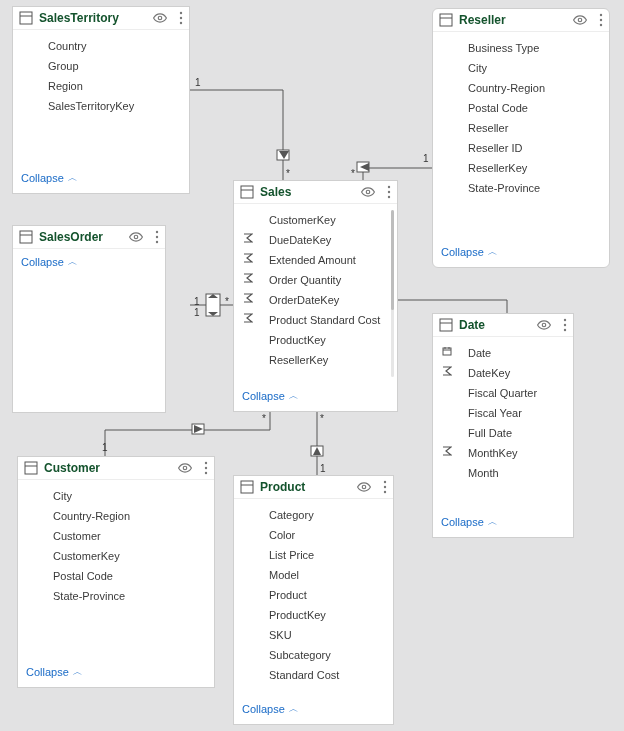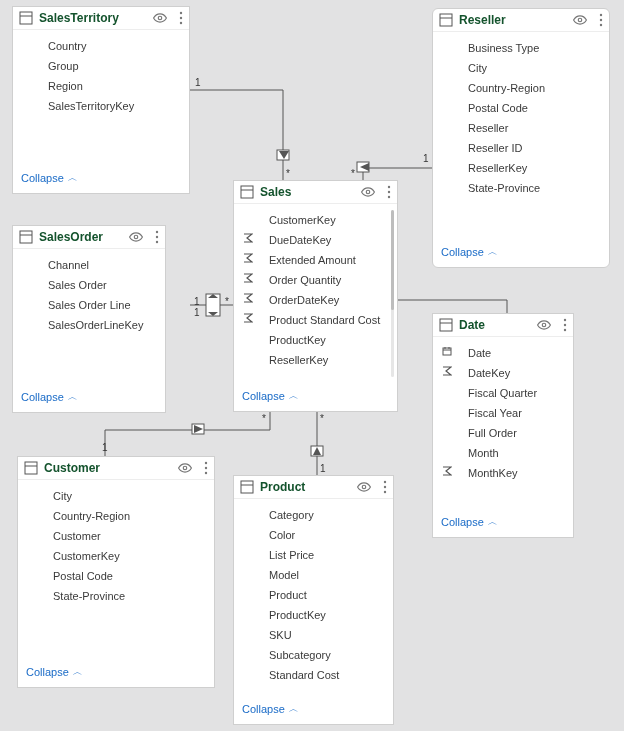--- a/index.html
+++ b/index.html
@@ -254,34 +254,20 @@
           </svg>
       </span>
       <span class="more-icon">
         <svg width="4" height="14" viewBox="0 0 4 14">
             <circle cx="2" cy="2" r="1.2" fill="#777"></circle>
             <circle cx="2" cy="7" r="1.2" fill="#777"></circle>
             <circle cx="2" cy="12" r="1.2" fill="#777"></circle>
           </svg>
       </span>
     </div>
-    <div class="card-body" id="fields-salesOrder">
-        <div class="field-row">
-          <span>Channel</span>
-        </div>
-        <div class="field-row">
-          <span>Sales Order</span>
-        </div>
-        <div class="field-row">
-          <span>Sales Order Line</span>
-        </div>
-        <div class="field-row">
-          <span>SalesOrderLineKey</span>
-        </div>
-      </div>
     <div class="card-footer">
       <span class="collapse-link">
         <span>Collapse</span>
         <span class="chev">︿</span>
       </span>
     </div>
   </div>
 
   <div class="card" style="left:233px; top:180px; width:165px; height:232px;">
     <div class="card-header">
@@ -411,33 +397,33 @@
           </span>
           <span>DateKey</span>
         </div>
         <div class="field-row">
           <span>Fiscal Quarter</span>
         </div>
         <div class="field-row">
           <span>Fiscal Year</span>
         </div>
         <div class="field-row">
-          <span>Full Order</span>
+          <span>Full Date</span>
+        </div>
+        <div class="field-row">
+          <span class="field-icon">
+            <svg width="10" height="10" viewBox="0 0 10 10">
+              <path d="M1 1 L9 1 L4 5 L9 9 L1 9" fill="none" stroke="#555" stroke-width="1.2"></path>
+            </svg>
+          </span>
+          <span>MonthKey</span>
         </div>
         <div class="field-row">
           <span>Month</span>
         </div>
-        <div class="field-row">
-          <span class="field-icon">
-            <svg width="10" height="10" viewBox="0 0 10 10">
-              <path d="M1 1 L9 1 L4 5 L9 9 L1 9" fill="none" stroke="#555" stroke-width="1.2"></path>
-            </svg>
-          </span>
-          <span>MonthKey</span>
-        </div>
       </div>
     <div class="card-footer">
       <span class="collapse-link">
         <span>Collapse</span>
         <span class="chev">︿</span>
       </span>
     </div>
   </div>
 
   <div class="card" style="left:17px; top:456px; width:198px; height:232px;">

